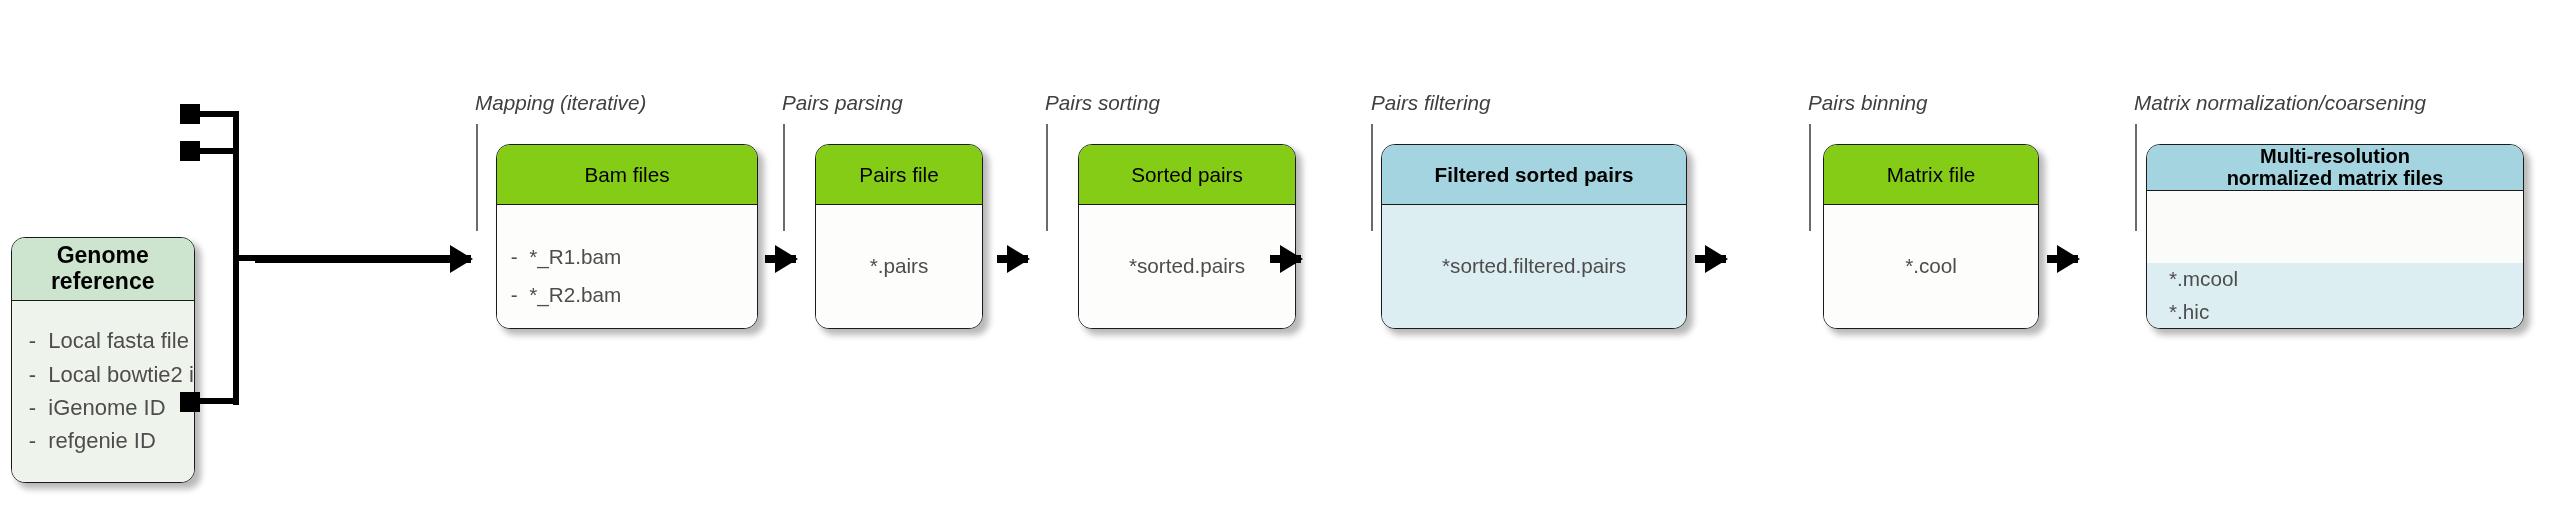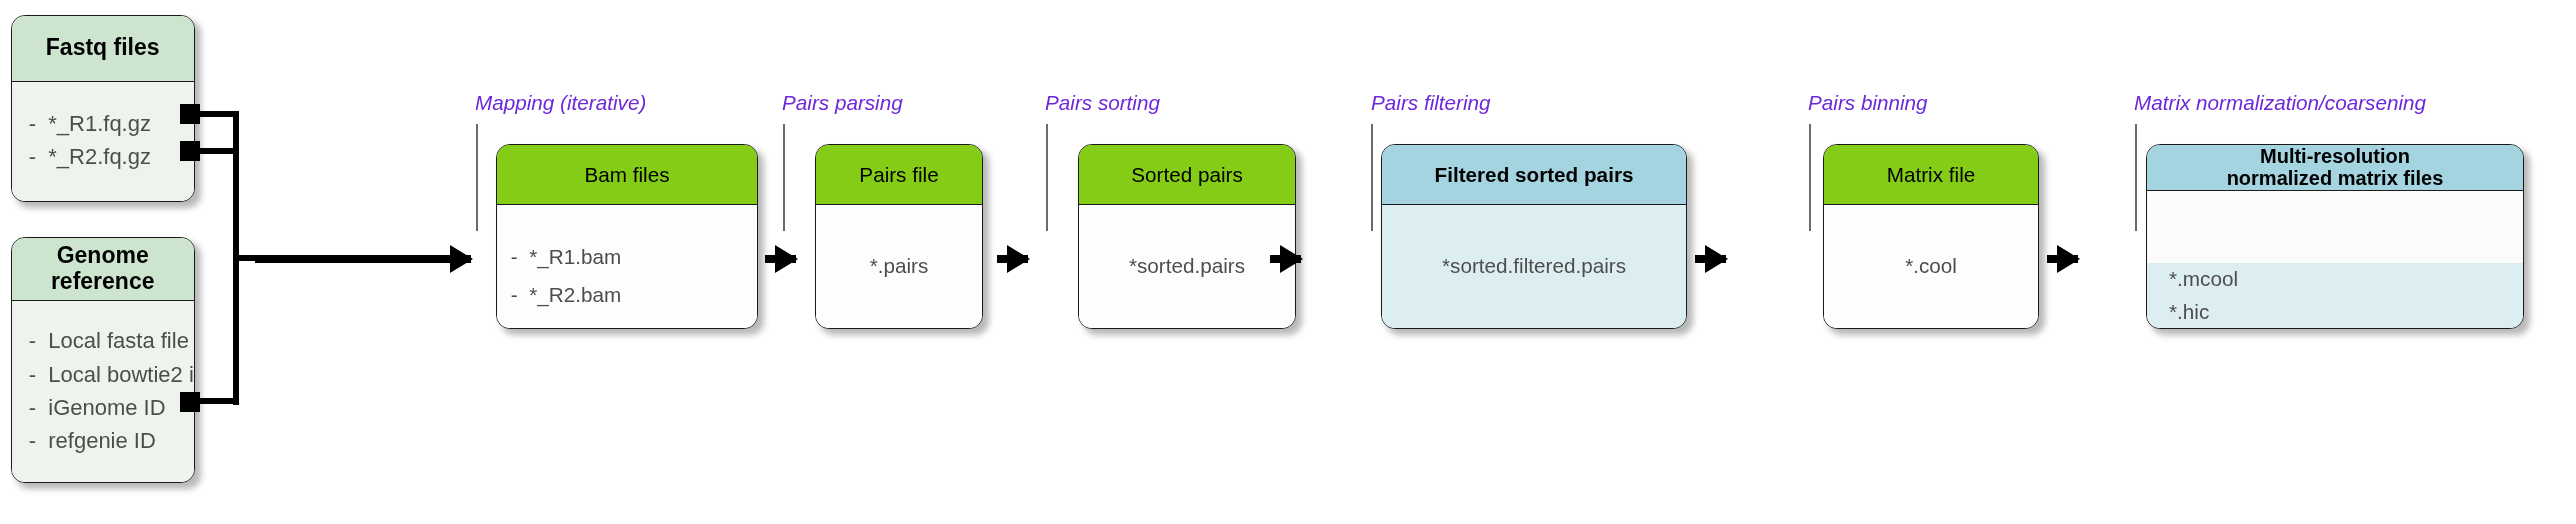--- a/index.html
+++ b/index.html
@@ -91,21 +91,21 @@
 
   
   .body-center { align-items: center; text-align: left; }
   .body-left   { align-items: flex-start; text-align: left; }
 
   
   .stage-label {
     position: absolute;
     font-style: italic;
     font-size: 20.7px;
-    color: #6d28d9;
+    color: #404040;
     white-space: nowrap;
   }
   
   .leader {
     position: absolute;
     width: 1.5px;
     background: #6b6b6b;
   }
 
   
@@ -139,27 +139,20 @@
     width: 20px;
     height: 20px;
     background: #000000;
   }
 </style>
 </head>
 <body>
 
 <div id="canvas">
 
-  <div class="node green" style="left:10.7px; top:14.5px; width:184px; height:187px;">
-    <div class="hdr" style="height:66px;">Fastq files</div>
-    <div class="body body-left">
-      <div class="line">-  *_R1.fq.gz</div>
-      <div class="line">-  *_R2.fq.gz</div>
-    </div>
-  </div>
 
   <div class="node green" style="left:10.7px; top:237px; width:184px; height:246px;">
     <div class="hdr" style="height:63px;">Genome reference</div>
     <div class="body body-left">
       <div class="line">-  Local fasta file</div>
       <div class="line">-  Local bowtie2 idx</div>
       <div class="line">-  iGenome ID</div>
       <div class="line">-  refgenie ID</div>
     </div>
   </div>

